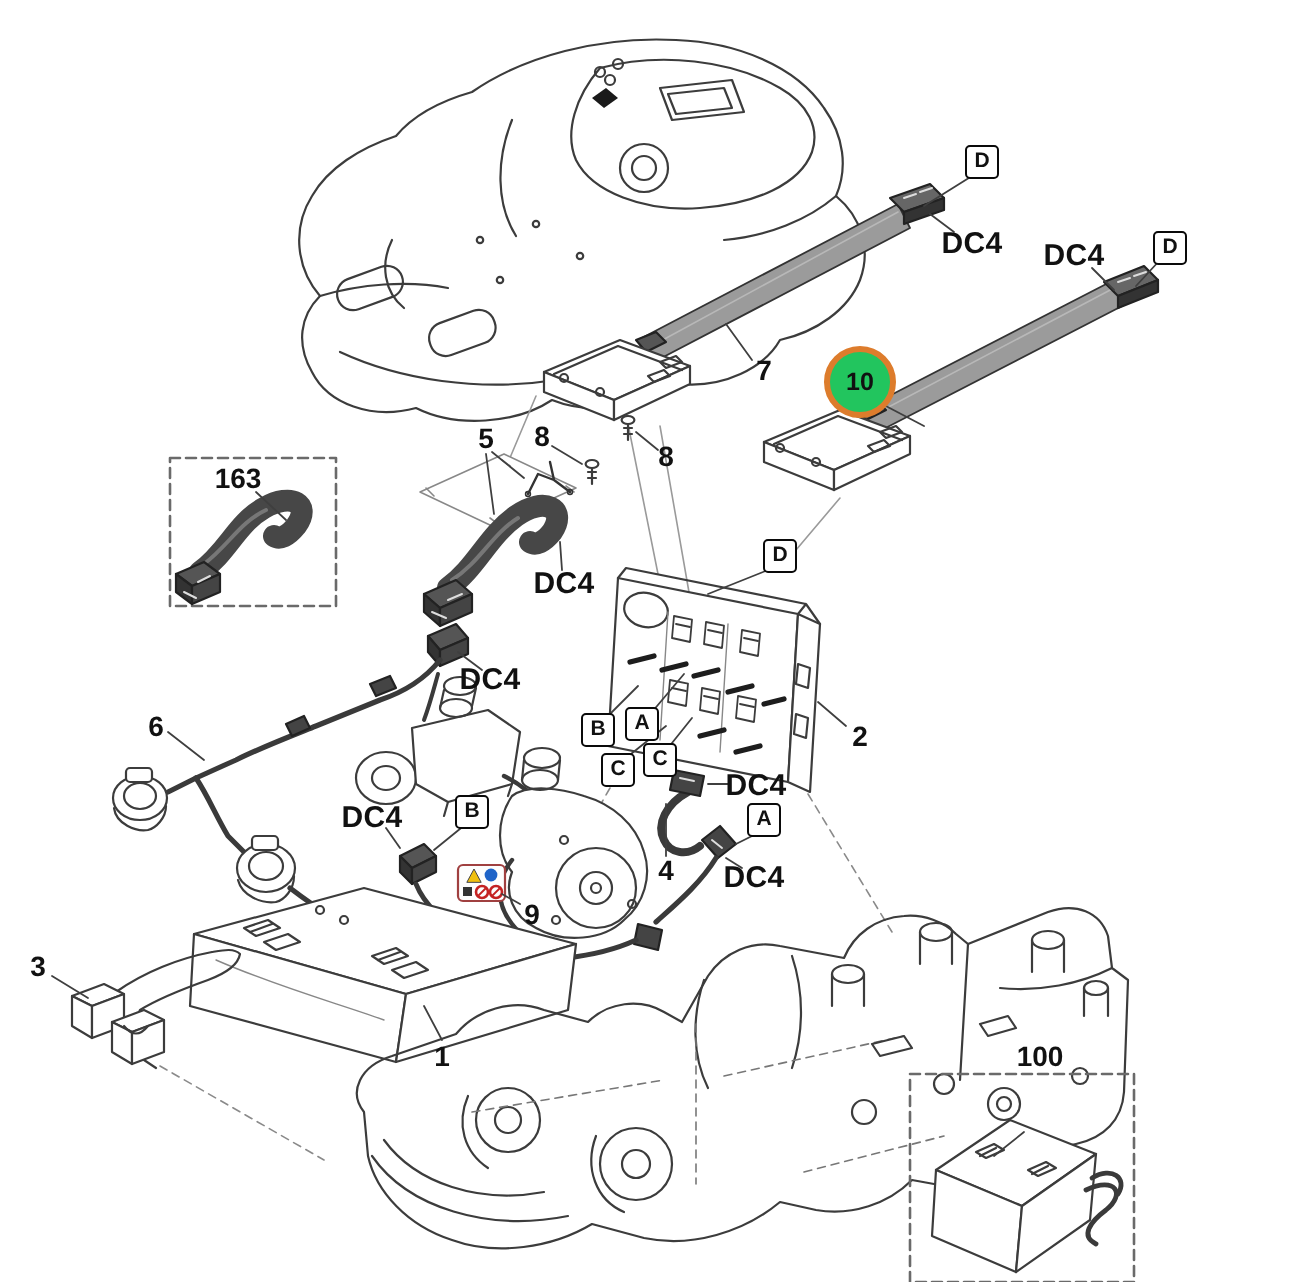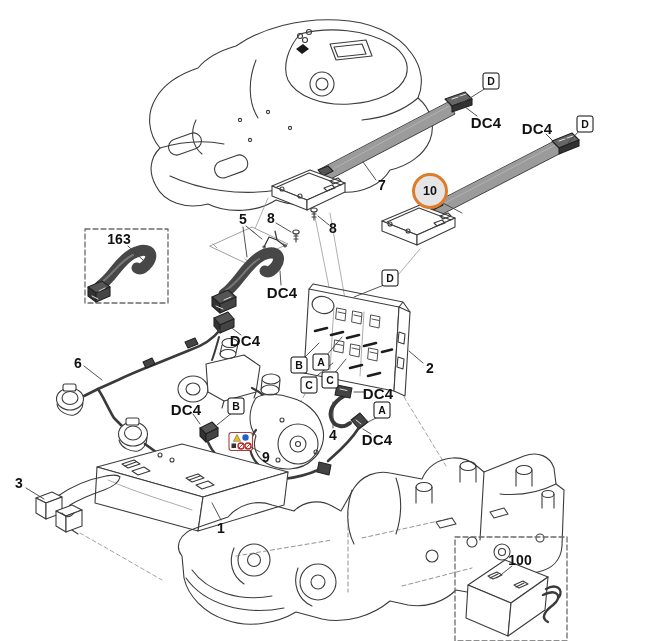--- a/index.html
+++ b/index.html
@@ -8,21 +8,21 @@
     font-family:"Liberation Sans",sans-serif;
   }
   .stage svg{position:absolute;left:0;top:0;}
   .lbl{
     position:absolute;transform:translate(-50%,-50%);
     font-weight:bold;color:#111;white-space:nowrap;line-height:1;z-index:5;
   }
   .part-num{font-size:14px;}
   .part-num.highlight{
     width:30px;height:30px;border-radius:50%;
-    border:3px solid #dd7c2c;background:#e5e5e5;
+    border:3px solid #dd7c2c;background:#22c55e;
     display:flex;align-items:center;justify-content:center;
     font-size:12.5px;z-index:6;
   }
   .dc4{font-size:15px;letter-spacing:.2px;}
   .tag{
     width:15px;height:15px;border:1.8px solid #0a0a0a;border-radius:2.5px;
     background:#fff;display:flex;align-items:center;justify-content:center;
     font-size:10.5px;z-index:5;
   }
 </style>
@@ -371,21 +371,21 @@
       <span class="lbl part-num" style="left: 243px; top: 219px;">5</span>
       <span class="lbl part-num" style="left: 271px; top: 218px;">8</span>
       <span class="lbl part-num" style="left: 333px; top: 228px;">8</span>
       <span class="lbl part-num" style="left: 119px; top: 239px;">163</span>
       <span class="lbl part-num" style="left: 430px; top: 368px;">2</span>
       <span class="lbl part-num" style="left: 78px; top: 363px;">6</span>
       <span class="lbl part-num" style="left: 333px; top: 435px;">4</span>
       <span class="lbl part-num" style="left: 266px; top: 457px;">9</span>
       <span class="lbl part-num" style="left: 221px; top: 528px;">1</span>
       <span class="lbl part-num" style="left: 19px; top: 483px;">3</span>
-      <span class="lbl part-num" style="left: 520px; top: 560px;">100</span>
+      <span class="lbl part-num" style="left: 520px; top: 528px;">100</span>
     </div>
 
   <div>
 
   <span class="lbl dc4" style="left: 486px; top: 122px;">DC4</span>
       <span class="lbl dc4" style="left: 537px; top: 128px;">DC4</span>
       <span class="lbl dc4" style="left: 282px; top: 292px;">DC4</span>
       <span class="lbl dc4" style="left: 245px; top: 340px;">DC4</span>
       <span class="lbl dc4" style="left: 378px; top: 393px;">DC4</span>
       <span class="lbl dc4" style="left: 186px; top: 409px;">DC4</span>

